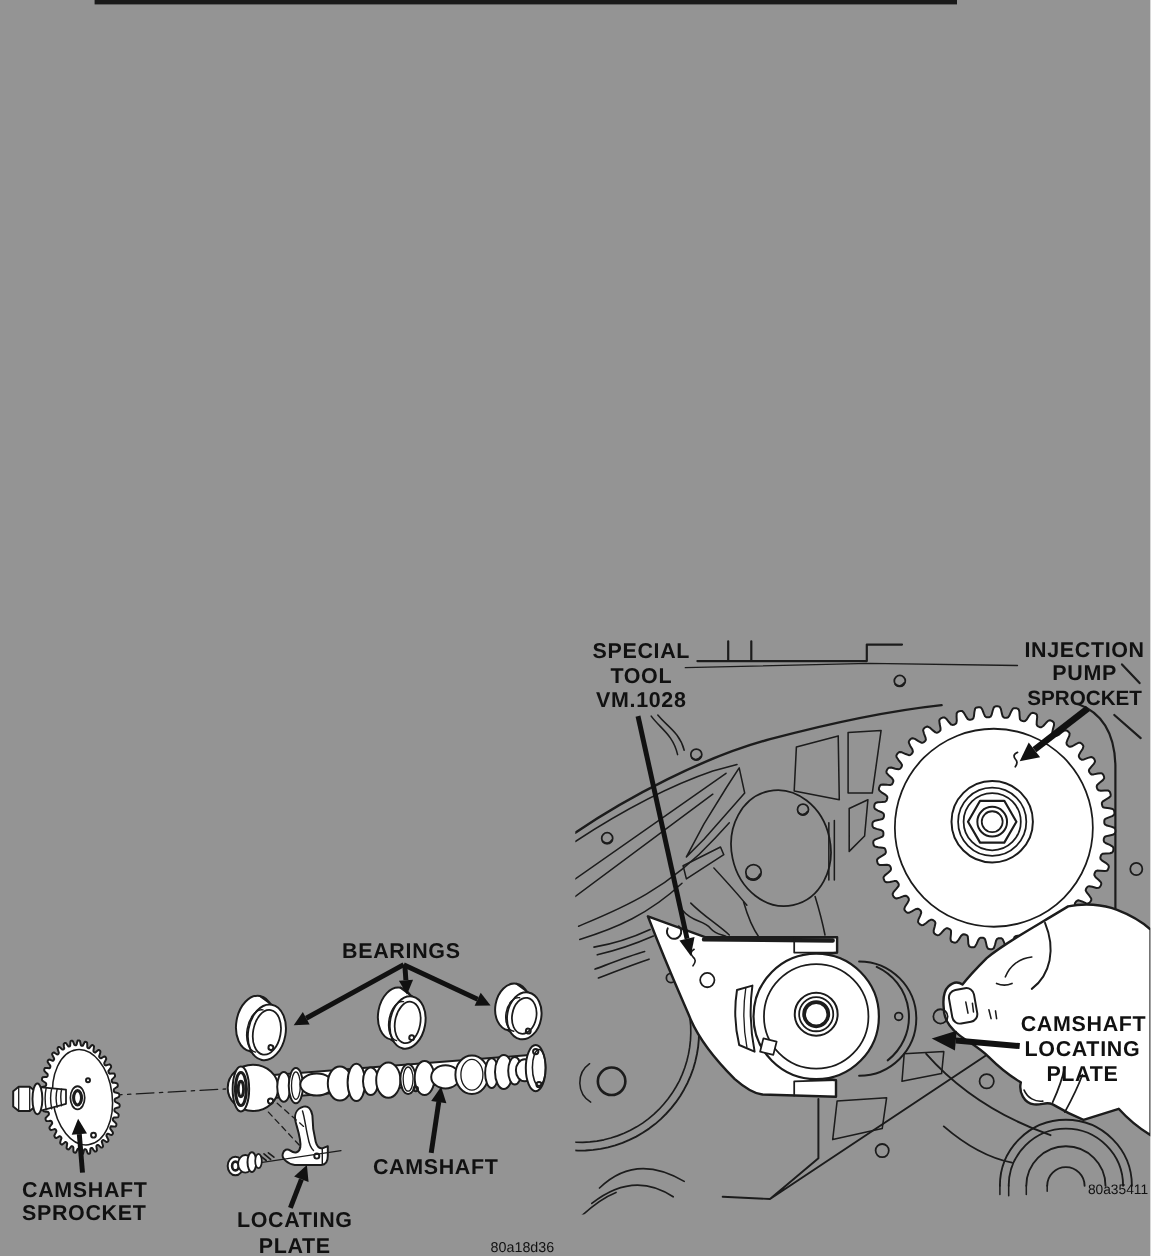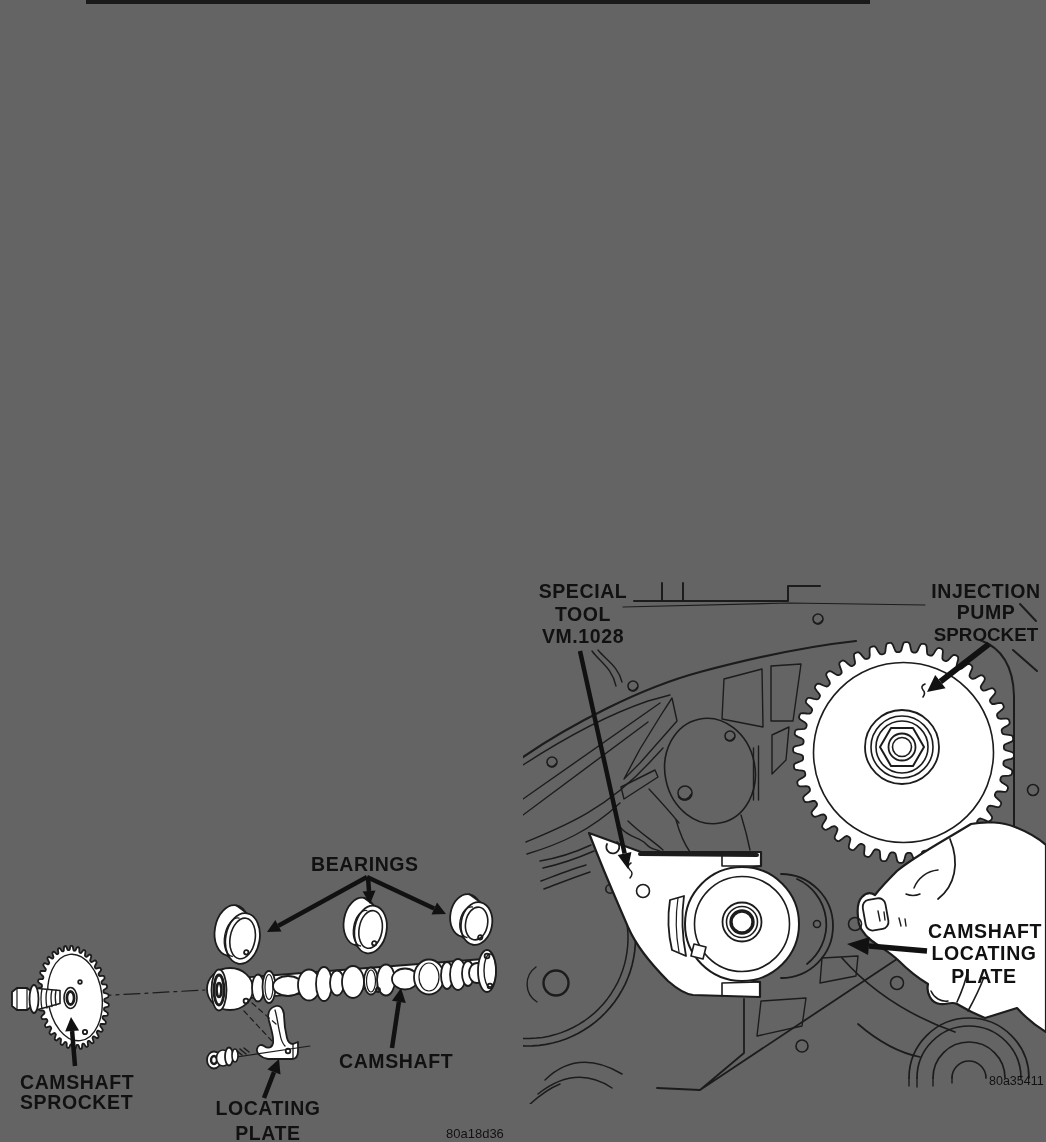--- a/index.html
+++ b/index.html
@@ -1,16 +1,16 @@
 <!DOCTYPE html>
 <html><head>
 <meta charset="utf-8">
 <style>
 html,body{margin:0;padding:0;background:#fff;width:1046px;height:1142px;overflow:hidden;}
-#page{position:relative;width:1046px;height:1142px;background:#15803d;filter:grayscale(1);}
+#page{position:relative;width:1046px;height:1142px;background:#14b8a6;filter:grayscale(1);}
 #topbar{position:absolute;left:86px;top:0;width:784px;height:3.5px;background:#1a1a1a;}
 #art{position:absolute;left:0;top:0;}
 </style>
 </head>
 <body>
 <div id="page">
 
 <div id="topbar"></div>
 <svg id="art" width="1046" height="1142" viewBox="0 0 1046 1142">
 <defs>

